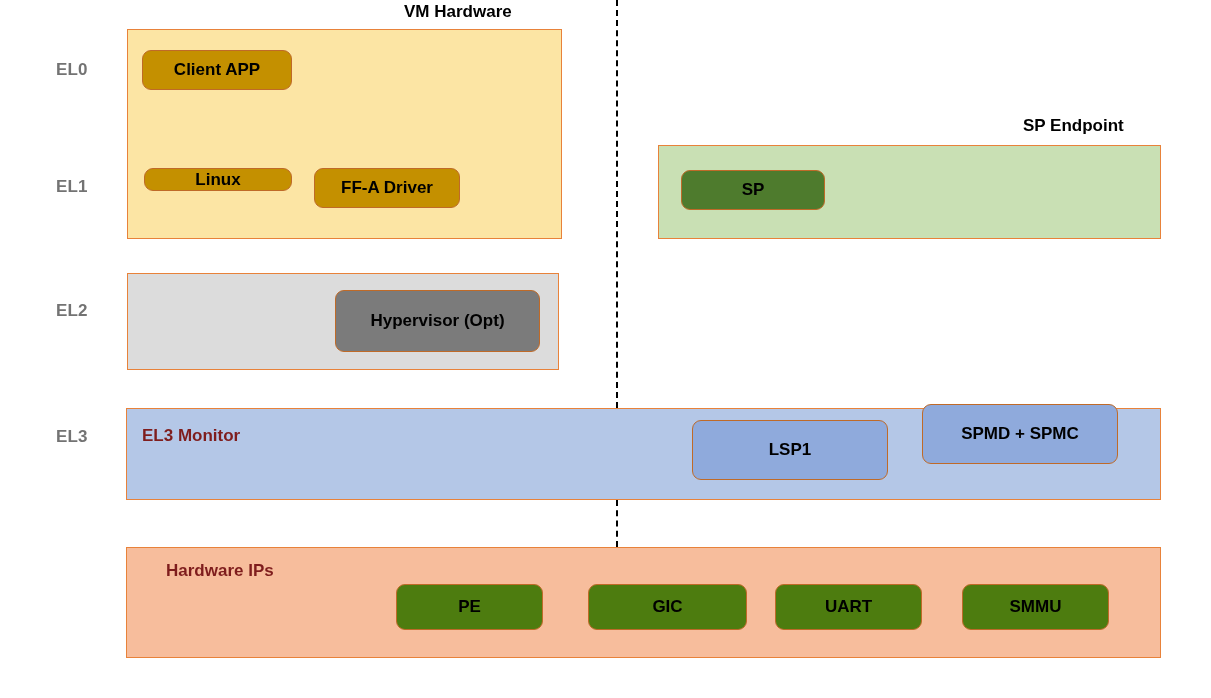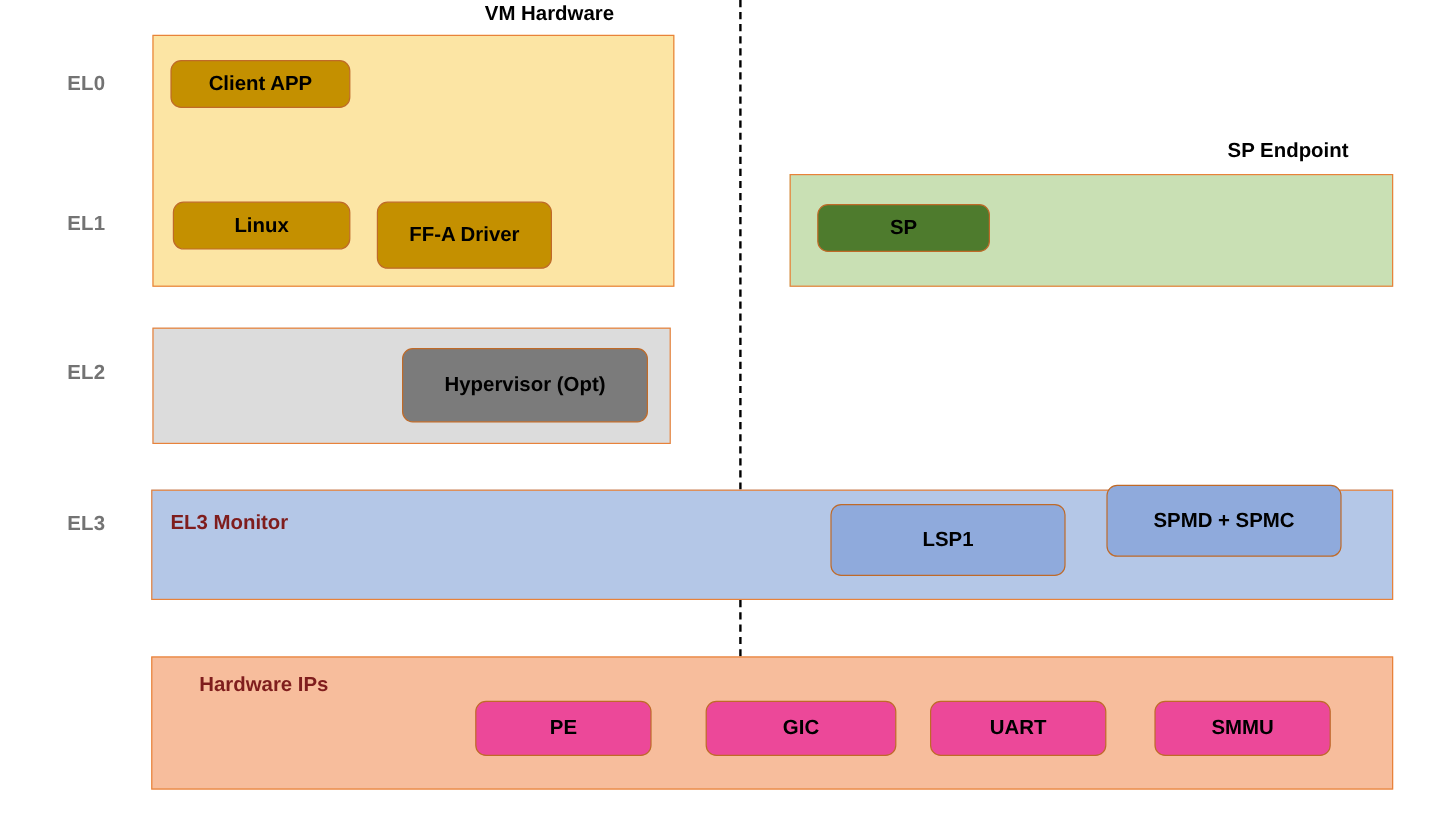--- a/index.html
+++ b/index.html
@@ -64,21 +64,21 @@
     justify-content: center;
     font-size: 17px;
     font-weight: bold;
     color: #000000;
     white-space: nowrap;
   }
   .chip-gold  { background: #c49000; }
   .chip-green { background: #4e7b2d; }
   .chip-gray  { background: #7b7b7b; }
   .chip-blue  { background: #8faadc; }
-  .chip-orange{ background: #ec4899; }
+  .chip-orange{ background: #4d7c0f; }
   
   .divider {
     position: absolute;
     border-left: 2px dashed #000000;
   }
 </style>
 </head>
 <body>
 
 <div id="canvas">
@@ -92,25 +92,25 @@
   <div class="divider" style="left:616px; top:500px; height:47px;"></div>
 
   <div class="endpoint-caption" style="left:404px; top:2px;">VM Hardware</div>
 
   <div class="band band-vm" style="left:127px; top:29px; width:435px; height:210px;"></div>
 
   <div class="chip chip-gold" style="left:142px; top:50px; width:150px; height:40px;">
     <span>Client APP</span>
   </div>
 
-  <div class="chip chip-gold" style="left:144px; top:168px; width:148px; height:40px;align-items:center;">
+  <div class="chip chip-gold" style="left:144px; top:168px; width:148px; height:23px;align-items:center;">
     <span>Linux</span>
   </div>
 
-  <div class="chip chip-gold" style="left:314px; top:168px; width:146px; height:56px;">
+  <div class="chip chip-gold" style="left:314px; top:168px; width:146px; height:40px;">
     <span>FF-A Driver</span>
   </div>
 
   <div class="endpoint-caption" style="left:1023px; top:116px;">SP Endpoint</div>
 
   <div class="band band-sp" style="left:658px; top:145px; width:503px; height:94px;"></div>
 
   <div class="chip chip-green" style="left:681px; top:170px; width:144px; height:40px;">
     <span>SP</span>
   </div>

